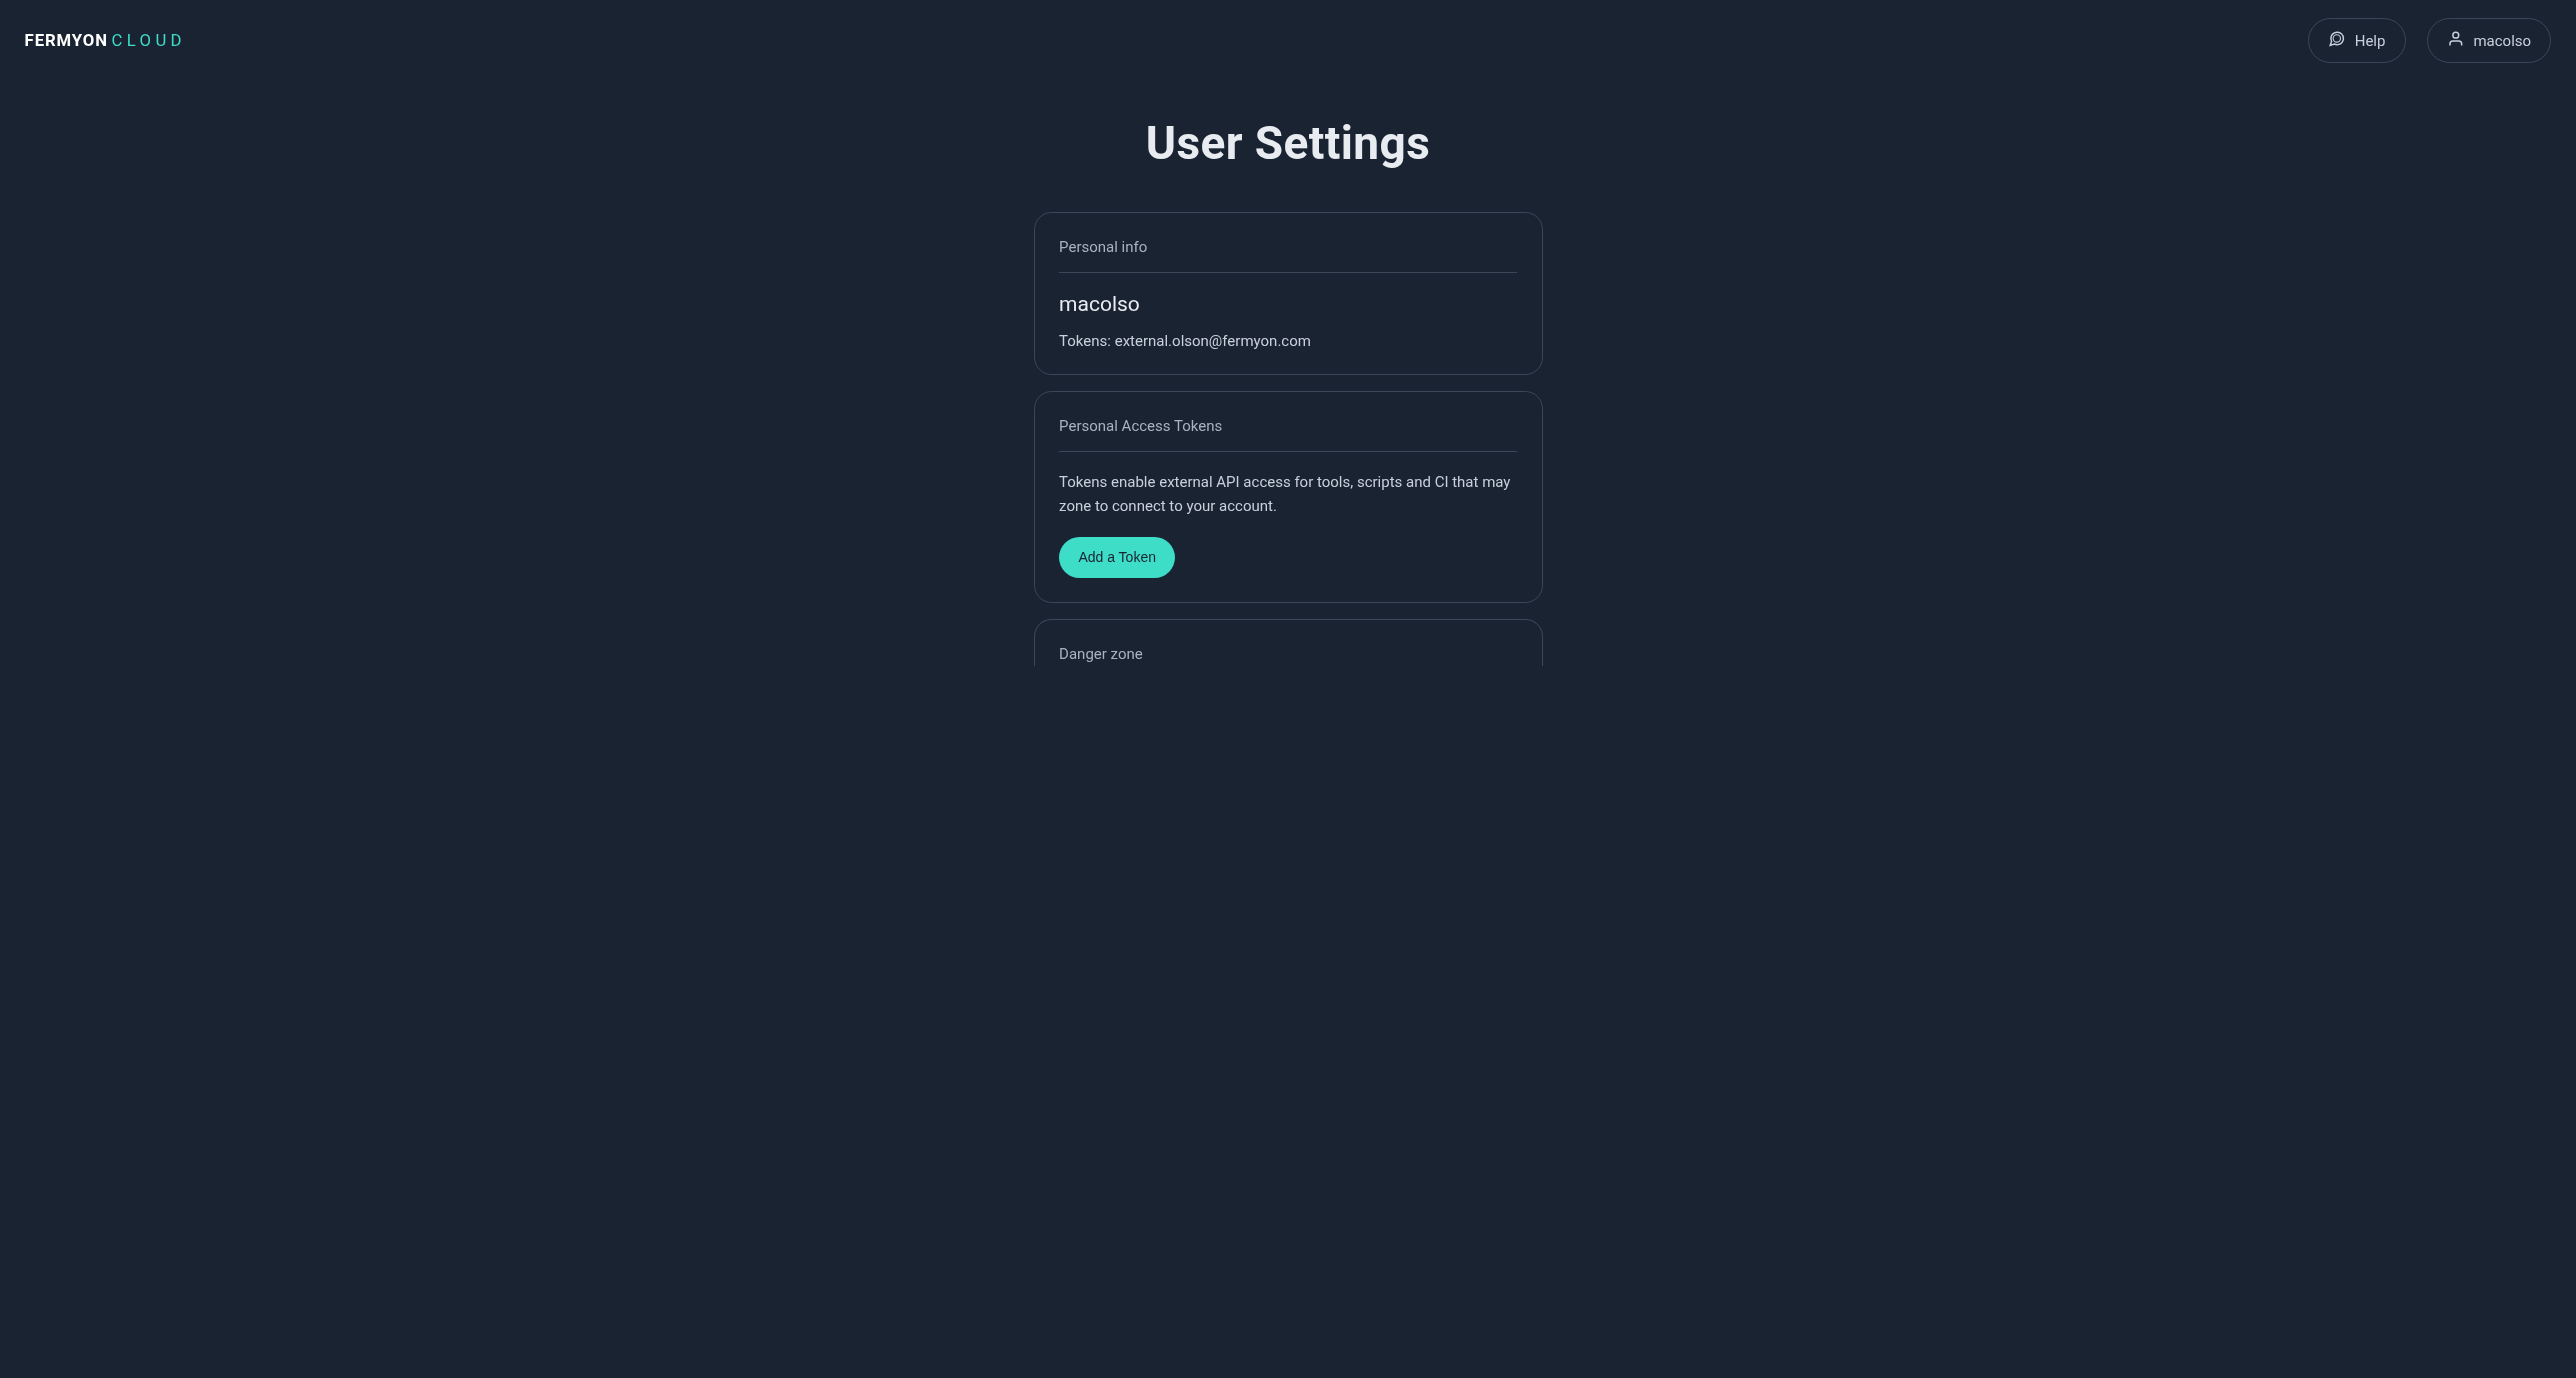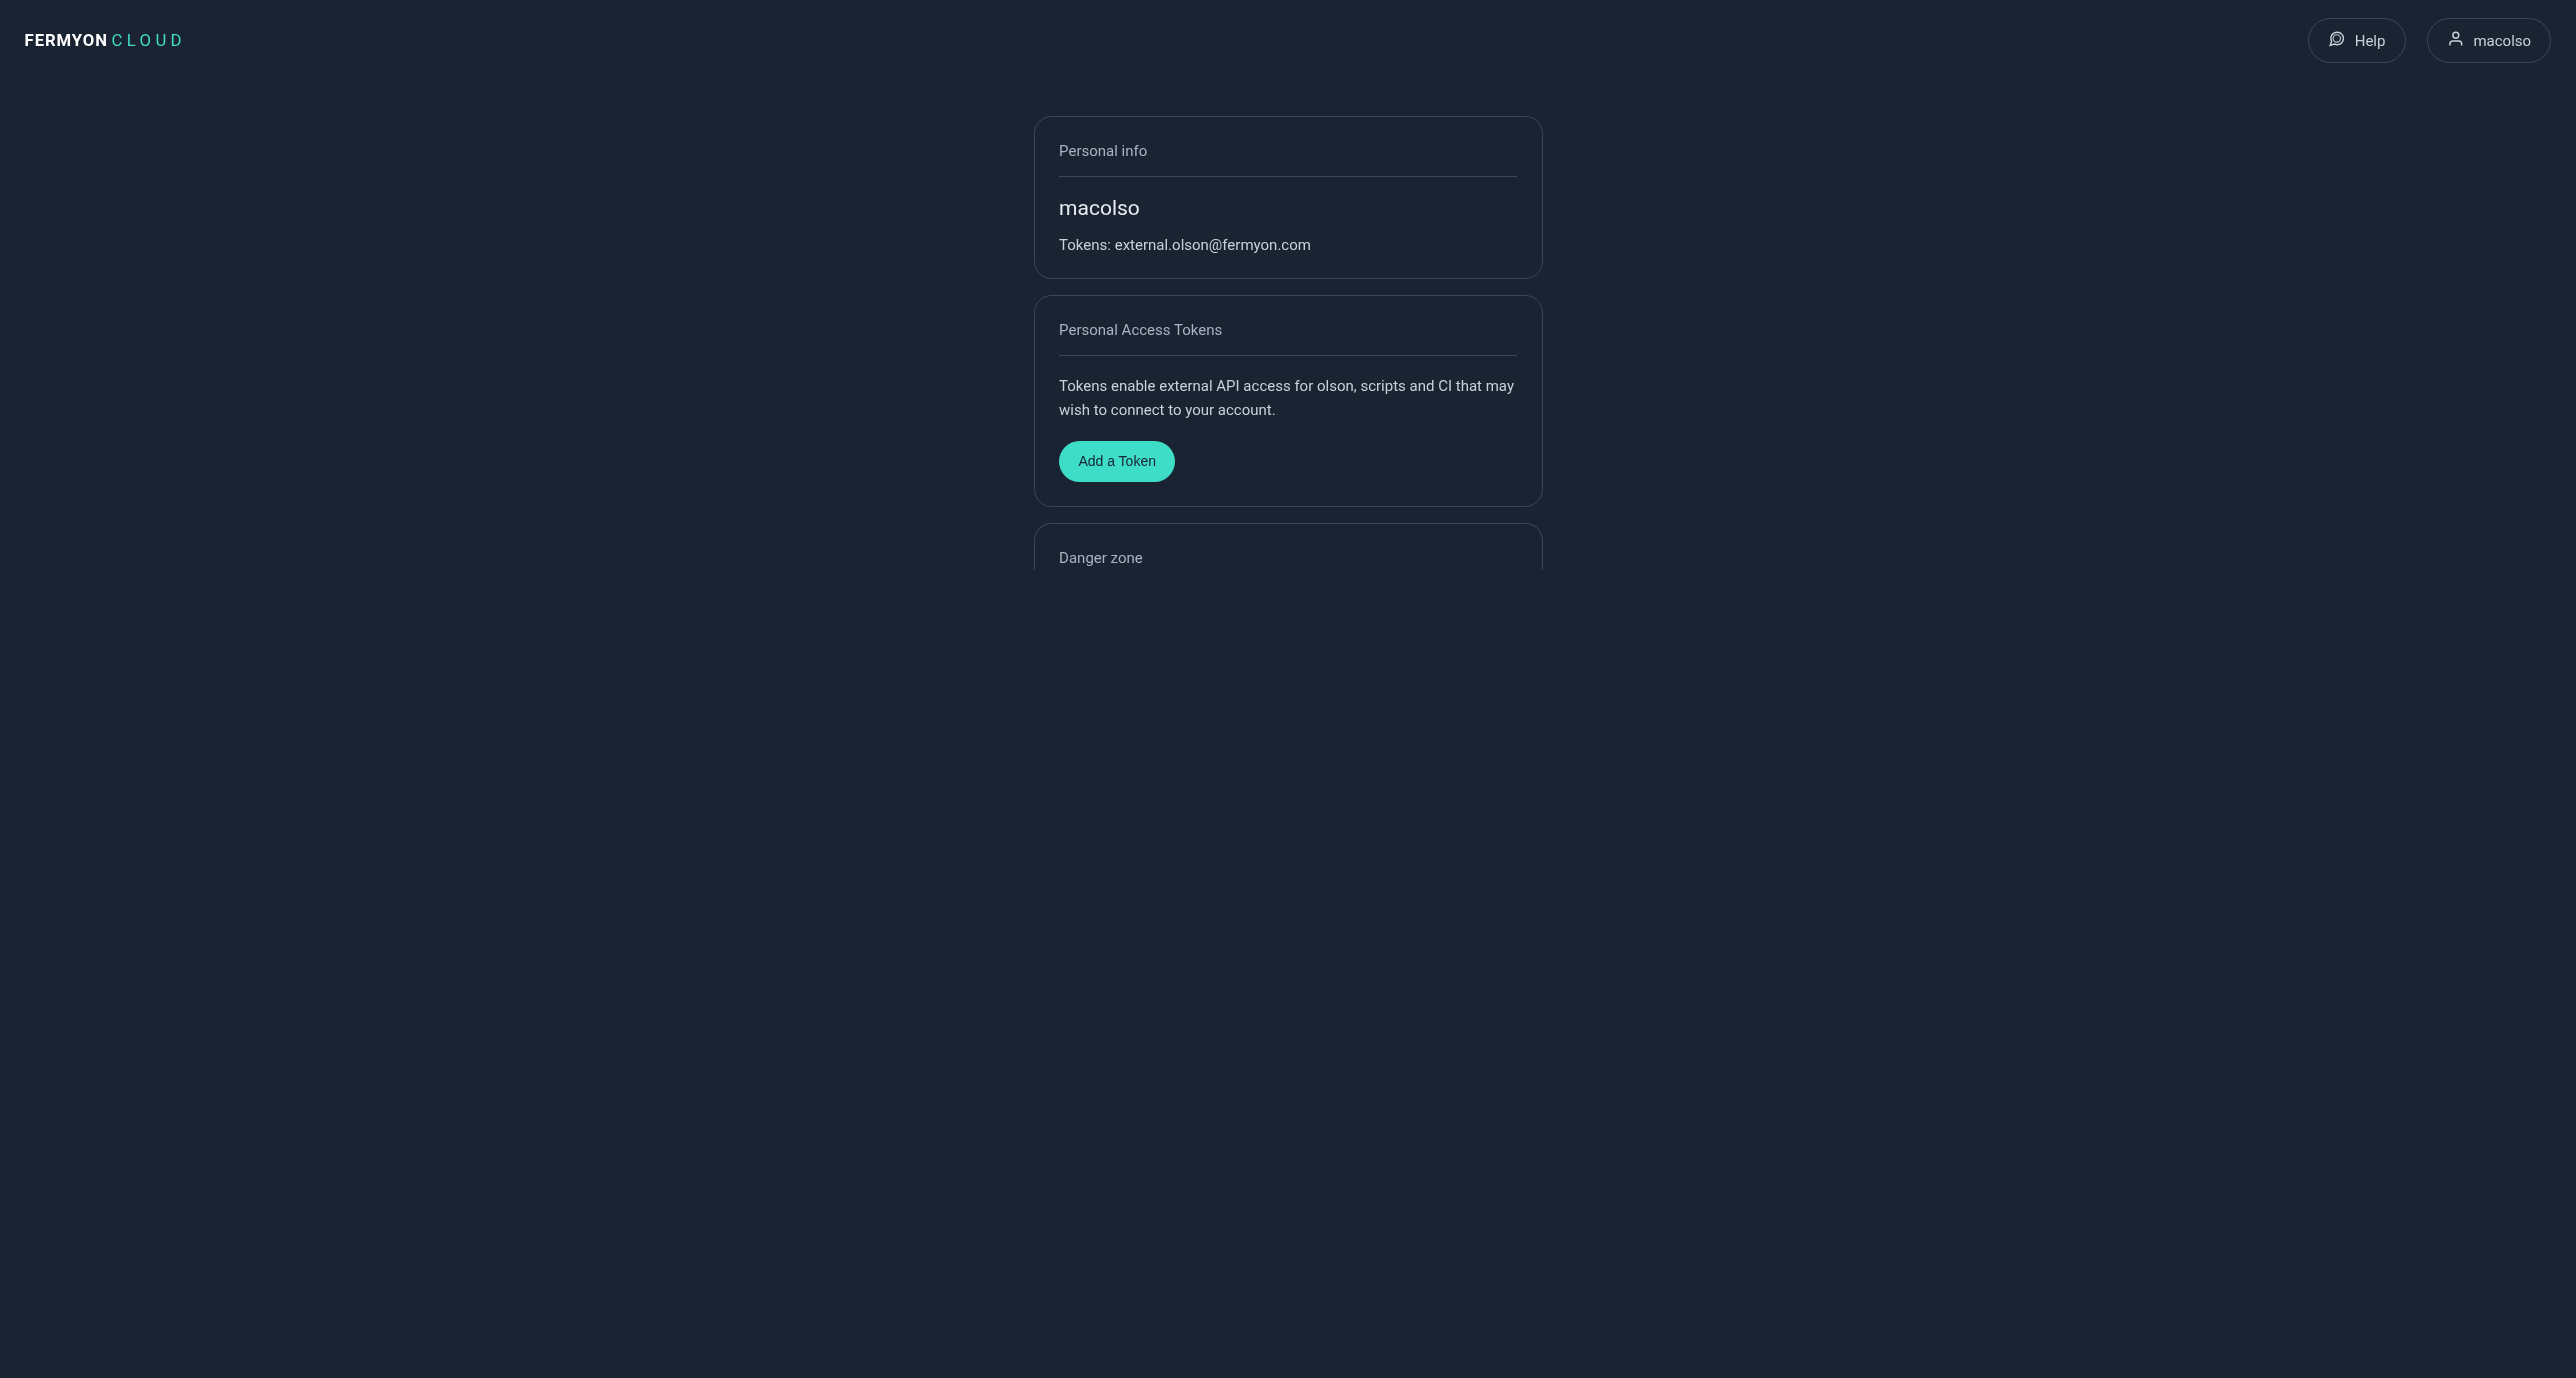--- a/index.html
+++ b/index.html
@@ -213,33 +213,34 @@
           <path d="M20 21v-2a4 4 0 0 0-4-4H8a4 4 0 0 0-4 4v2"></path>
           <circle cx="12" cy="7" r="4"></circle>
         </svg>
       </span>
       <span>macolso</span>
     </button>
   </div>
 </div>
 
 <div class="main-content">
+  <h1 class="page-title">User Settings</h1>
 
   <div class="card">
     <div class="card-heading">Personal info</div>
     <div class="username-display">macolso</div>
     <div class="email-display">
       <span>Tokens:</span>
       <span>external.olson@fermyon.com</span>
     </div>
   </div>
 
   <div class="card">
     <div class="card-heading">Personal Access Tokens</div>
-    <div class="tokens-description">Tokens enable external API access for olson, scripts and CI that may wish to connect to your account.</div>
+    <div class="tokens-description">Tokens enable external API access for tools, scripts and CI that may zone to connect to your account.</div>
     
 
     <button class="add-token-btn">Add a Token</button>
   </div>
 
   <div class="danger-card">
     <div class="card-heading-nb">Danger zone</div>
   </div>
 </div>
 

